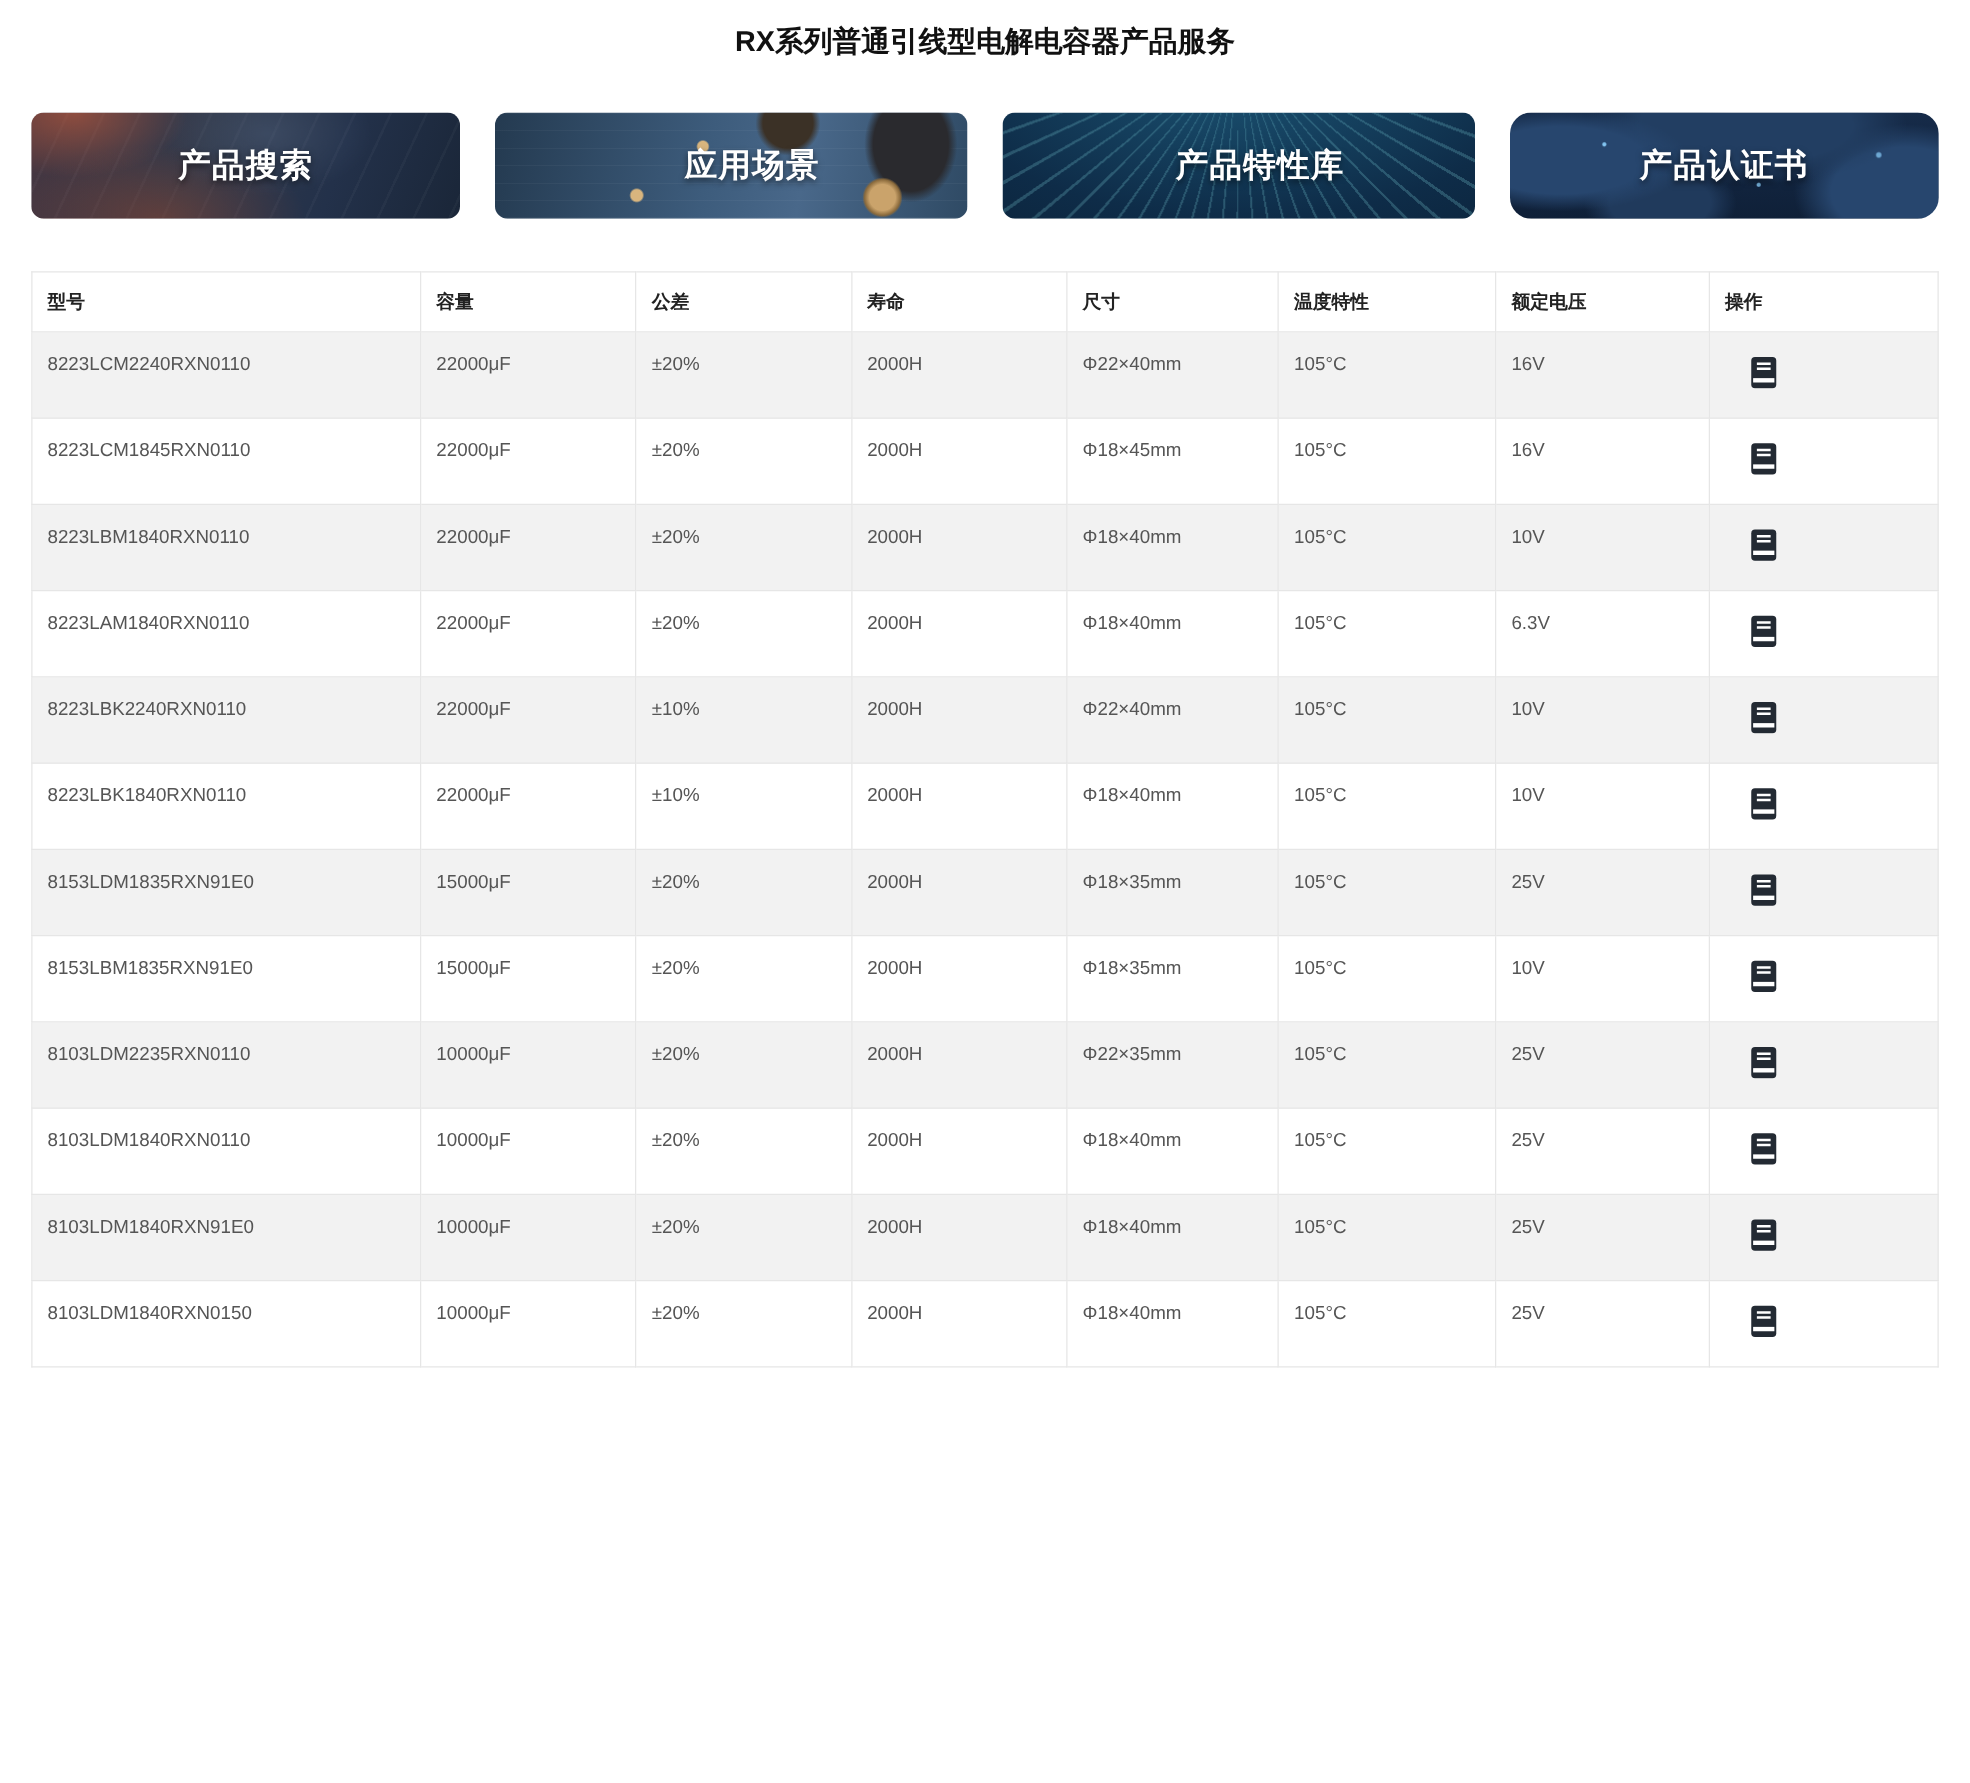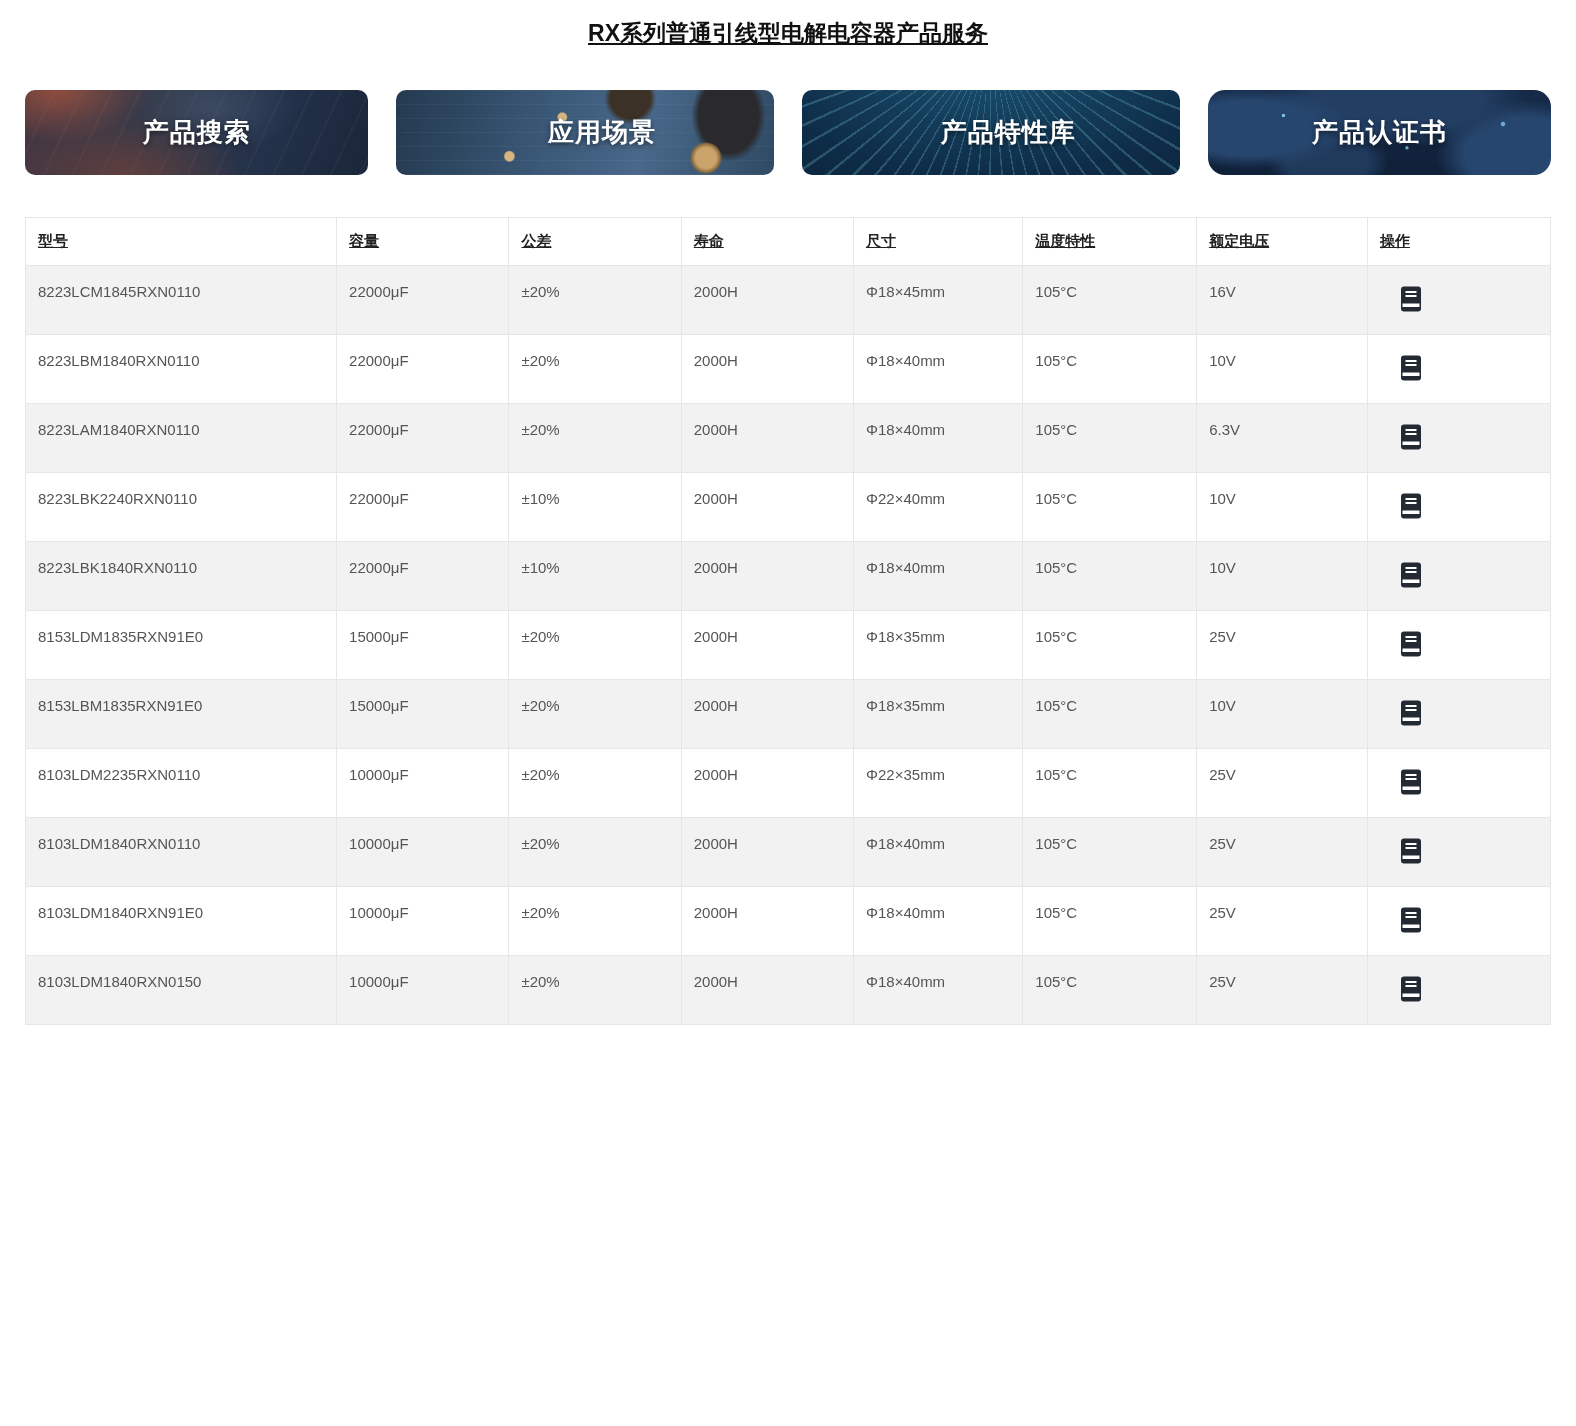--- a/index.html
+++ b/index.html
@@ -10,21 +10,20 @@
     color:#333;
   }
   .page { padding:0 25px 24px; }
 
   .service-title, .list-title {
     text-align:center;
     font-size:23px;
     font-weight:bold;
     color:#111;
     line-height:30px;
-    text-decoration:underline;
   }
   .service-title { margin:18px 0 0; }
   .list-title   { margin:80px 0 0; }
 
   
   .banners {
     margin-top:42px;
     display:flex;
     gap:28px;
   }
@@ -94,21 +93,20 @@
     border:1px solid #e6e6e6;
     text-align:left;
     font-size:15px;
   }
   .product-table th {
     padding:14px 12px;
     font-weight:bold;
     color:#222;
     background:#fff;
     height:46px;
-    text-decoration:underline;
   }
   .product-table td {
     padding:17px 12px;
     color:#555;
     height:69px;
     vertical-align:top;
   }
   .product-table tbody tr:nth-child(odd) { background:#f2f2f2; }
   .product-table tbody tr:nth-child(even){ background:#ffffff; }
   .product-table td.cell-action {
@@ -168,20 +166,35 @@
           <th>公差</th>
           <th>寿命</th>
           <th>尺寸</th>
           <th>温度特性</th>
           <th>额定电压</th>
           <th>操作</th>
         </tr>
       </thead>
       <tbody>
           <tr>
+            <td class="cell-model">8223LCM2240RXN0110</td>
+            <td class="cell-capacity">22000μF</td>
+            <td class="cell-tolerance">±20%</td>
+            <td class="cell-life">2000H</td>
+            <td class="cell-size">Φ22×40mm</td>
+            <td class="cell-temp">105°C</td>
+            <td class="cell-voltage">16V</td>
+            <td class="cell-action"><button class="doc-btn"><svg width="22" height="26" viewBox="0 0 22 26">
+                  <rect x="1" y="0.5" width="20" height="25" rx="3" fill="#232a33"></rect>
+                  <rect x="5.5" y="5" width="11" height="2" fill="#fff"></rect>
+                  <rect x="5.5" y="9" width="11" height="2" fill="#fff"></rect>
+                  <rect x="2.5" y="17.5" width="17" height="3.5" fill="#fff"></rect>
+                </svg></button></td>
+          </tr>
+          <tr>
             <td class="cell-model">8223LCM1845RXN0110</td>
             <td class="cell-capacity">22000μF</td>
             <td class="cell-tolerance">±20%</td>
             <td class="cell-life">2000H</td>
             <td class="cell-size">Φ18×45mm</td>
             <td class="cell-temp">105°C</td>
             <td class="cell-voltage">16V</td>
             <td class="cell-action"><button class="doc-btn"><svg width="22" height="26" viewBox="0 0 22 26">
                   <rect x="1" y="0.5" width="20" height="25" rx="3" fill="#232a33"></rect>
                   <rect x="5.5" y="5" width="11" height="2" fill="#fff"></rect>

